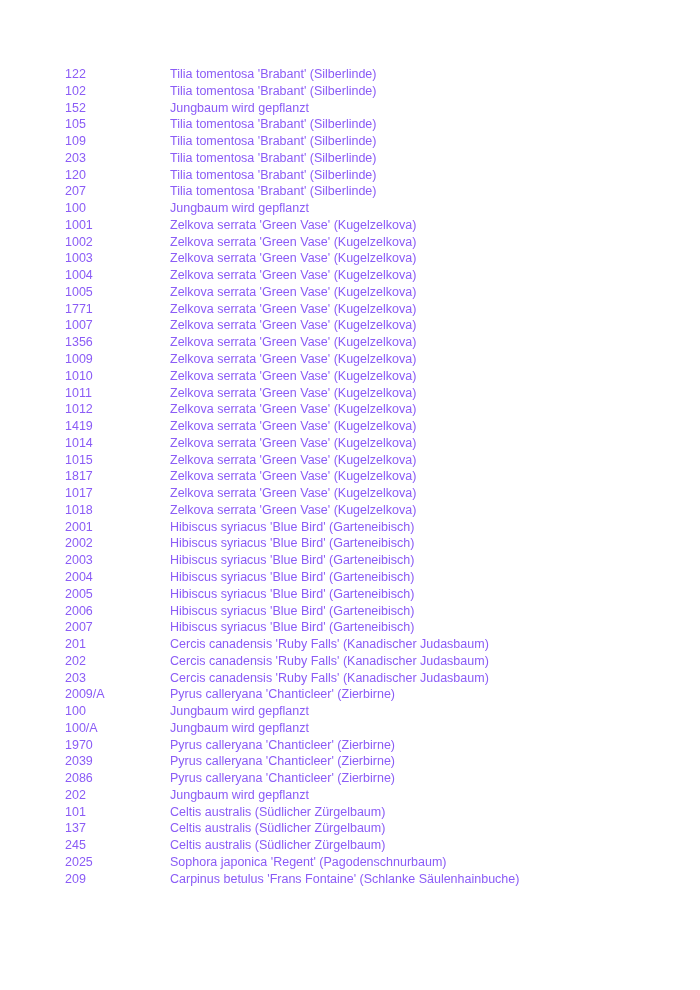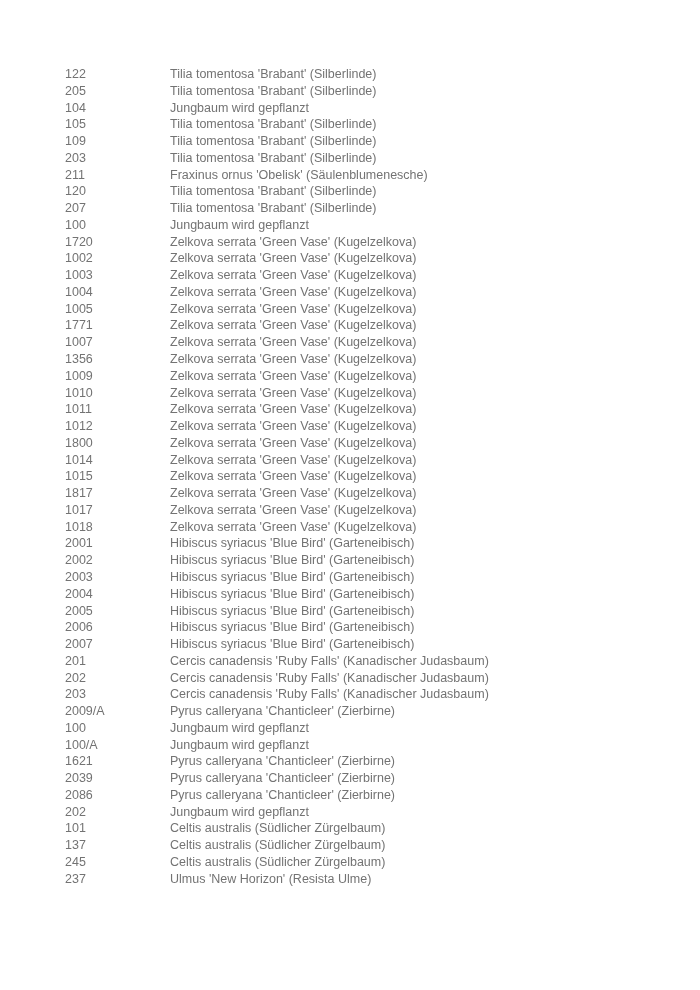--- a/index.html
+++ b/index.html
@@ -18,77 +18,73 @@
     position: absolute;
     top: 66px;
     left: 65px;
     width: 600px;
   }
   .row {
     display: flex;
     height: 16.78px;
     line-height: 16.78px;
     font-size: 12.5px;
-    color: #737373;
+    color: #8b5cf6;
     white-space: nowrap;
   }
   .cell-id {
     width: 105px;
     flex: 0 0 105px;
   }
   .cell-species {
     flex: 1 1 auto;
   }
 </style>
 </head>
 <body>
 
 <div class="tree-list">
     <div class="row">
       <span class="cell-id">122</span>
       <span class="cell-species">Tilia tomentosa 'Brabant' (Silberlinde)</span>
     </div>
     <div class="row">
-      <span class="cell-id">205</span>
-      <span class="cell-species">Tilia tomentosa 'Brabant' (Silberlinde)</span>
-    </div>
-    <div class="row">
-      <span class="cell-id">104</span>
+      <span class="cell-id">102</span>
+      <span class="cell-species">Tilia tomentosa 'Brabant' (Silberlinde)</span>
+    </div>
+    <div class="row">
+      <span class="cell-id">152</span>
       <span class="cell-species">Jungbaum wird gepflanzt</span>
     </div>
     <div class="row">
       <span class="cell-id">105</span>
       <span class="cell-species">Tilia tomentosa 'Brabant' (Silberlinde)</span>
     </div>
     <div class="row">
       <span class="cell-id">109</span>
       <span class="cell-species">Tilia tomentosa 'Brabant' (Silberlinde)</span>
     </div>
     <div class="row">
       <span class="cell-id">203</span>
       <span class="cell-species">Tilia tomentosa 'Brabant' (Silberlinde)</span>
     </div>
     <div class="row">
-      <span class="cell-id">211</span>
-      <span class="cell-species">Fraxinus ornus 'Obelisk' (Säulenblumenesche)</span>
-    </div>
-    <div class="row">
       <span class="cell-id">120</span>
       <span class="cell-species">Tilia tomentosa 'Brabant' (Silberlinde)</span>
     </div>
     <div class="row">
       <span class="cell-id">207</span>
       <span class="cell-species">Tilia tomentosa 'Brabant' (Silberlinde)</span>
     </div>
     <div class="row">
       <span class="cell-id">100</span>
       <span class="cell-species">Jungbaum wird gepflanzt</span>
     </div>
     <div class="row">
-      <span class="cell-id">1720</span>
+      <span class="cell-id">1001</span>
       <span class="cell-species">Zelkova serrata 'Green Vase' (Kugelzelkova)</span>
     </div>
     <div class="row">
       <span class="cell-id">1002</span>
       <span class="cell-species">Zelkova serrata 'Green Vase' (Kugelzelkova)</span>
     </div>
     <div class="row">
       <span class="cell-id">1003</span>
       <span class="cell-species">Zelkova serrata 'Green Vase' (Kugelzelkova)</span>
     </div>
@@ -122,21 +118,21 @@
     </div>
     <div class="row">
       <span class="cell-id">1011</span>
       <span class="cell-species">Zelkova serrata 'Green Vase' (Kugelzelkova)</span>
     </div>
     <div class="row">
       <span class="cell-id">1012</span>
       <span class="cell-species">Zelkova serrata 'Green Vase' (Kugelzelkova)</span>
     </div>
     <div class="row">
-      <span class="cell-id">1800</span>
+      <span class="cell-id">1419</span>
       <span class="cell-species">Zelkova serrata 'Green Vase' (Kugelzelkova)</span>
     </div>
     <div class="row">
       <span class="cell-id">1014</span>
       <span class="cell-species">Zelkova serrata 'Green Vase' (Kugelzelkova)</span>
     </div>
     <div class="row">
       <span class="cell-id">1015</span>
       <span class="cell-species">Zelkova serrata 'Green Vase' (Kugelzelkova)</span>
     </div>
@@ -198,21 +194,21 @@
     </div>
     <div class="row">
       <span class="cell-id">100</span>
       <span class="cell-species">Jungbaum wird gepflanzt</span>
     </div>
     <div class="row">
       <span class="cell-id">100/A</span>
       <span class="cell-species">Jungbaum wird gepflanzt</span>
     </div>
     <div class="row">
-      <span class="cell-id">1621</span>
+      <span class="cell-id">1970</span>
       <span class="cell-species">Pyrus calleryana 'Chanticleer' (Zierbirne)</span>
     </div>
     <div class="row">
       <span class="cell-id">2039</span>
       <span class="cell-species">Pyrus calleryana 'Chanticleer' (Zierbirne)</span>
     </div>
     <div class="row">
       <span class="cell-id">2086</span>
       <span class="cell-species">Pyrus calleryana 'Chanticleer' (Zierbirne)</span>
     </div>
@@ -226,16 +222,20 @@
     </div>
     <div class="row">
       <span class="cell-id">137</span>
       <span class="cell-species">Celtis australis (Südlicher Zürgelbaum)</span>
     </div>
     <div class="row">
       <span class="cell-id">245</span>
       <span class="cell-species">Celtis australis (Südlicher Zürgelbaum)</span>
     </div>
     <div class="row">
-      <span class="cell-id">237</span>
-      <span class="cell-species">Ulmus 'New Horizon' (Resista Ulme)</span>
+      <span class="cell-id">2025</span>
+      <span class="cell-species">Sophora japonica 'Regent' (Pagodenschnurbaum)</span>
+    </div>
+    <div class="row">
+      <span class="cell-id">209</span>
+      <span class="cell-species">Carpinus betulus 'Frans Fontaine' (Schlanke Säulenhainbuche)</span>
     </div>
   </div>
 
 </body></html>

